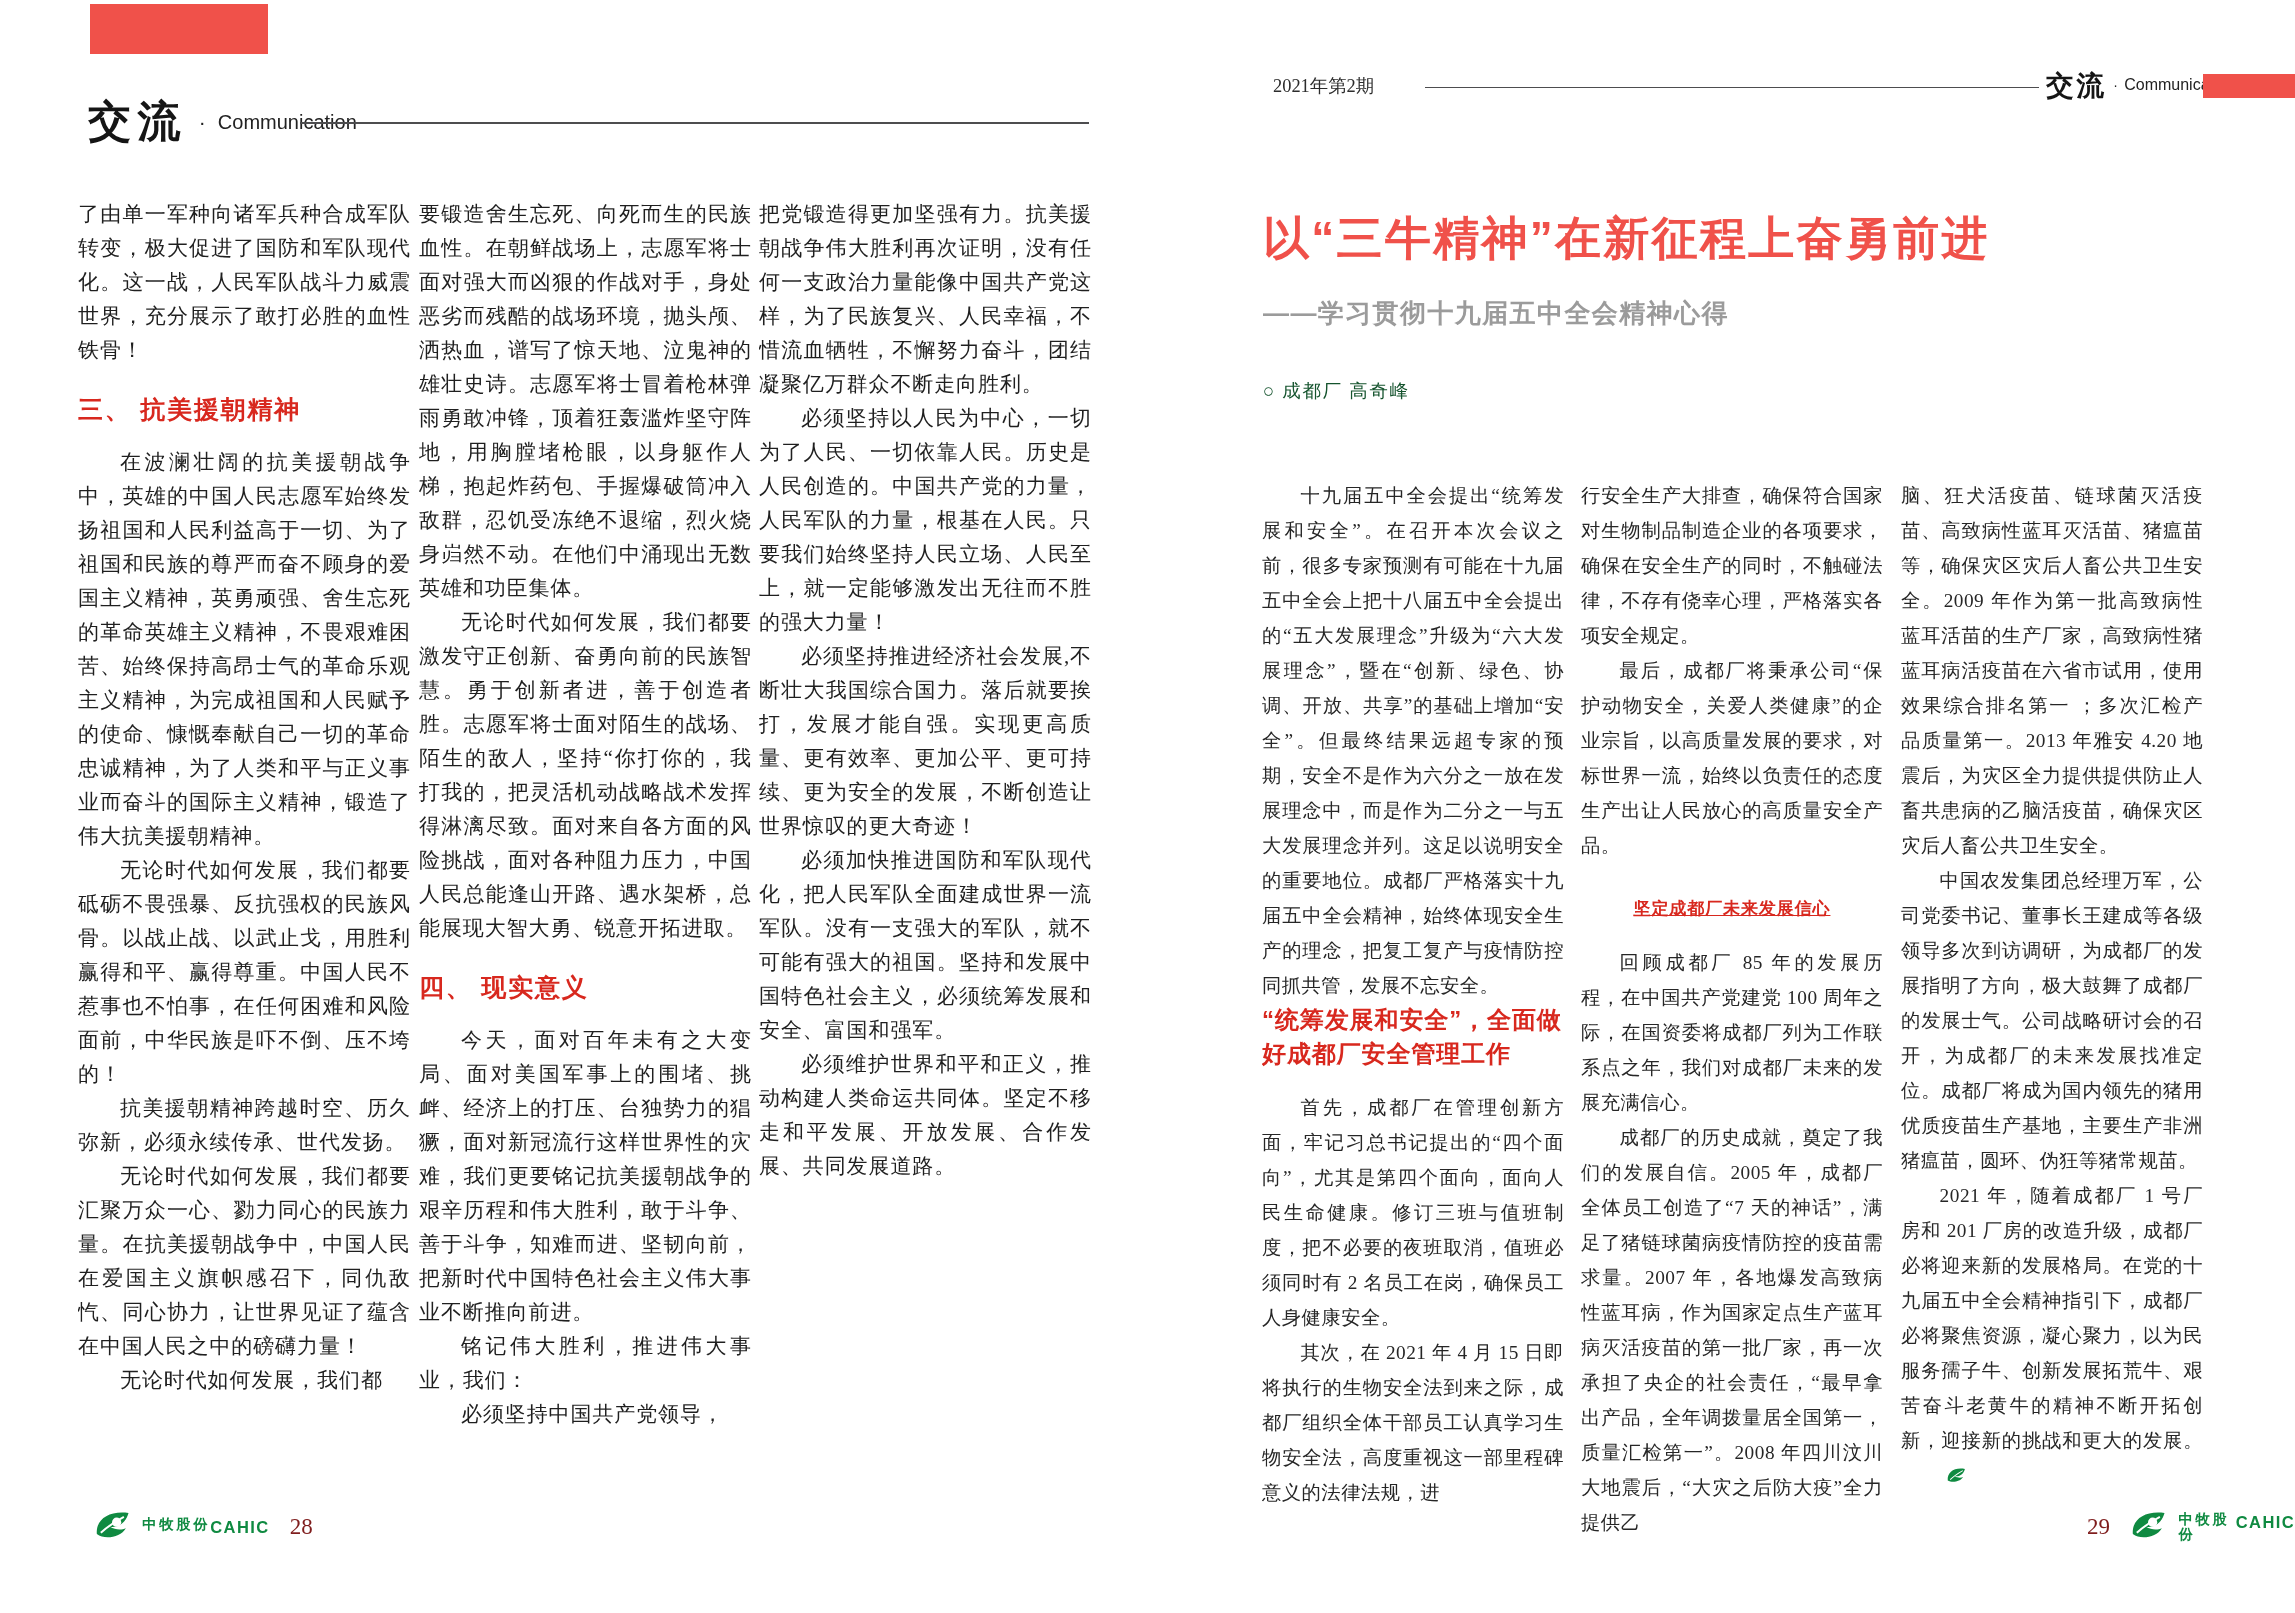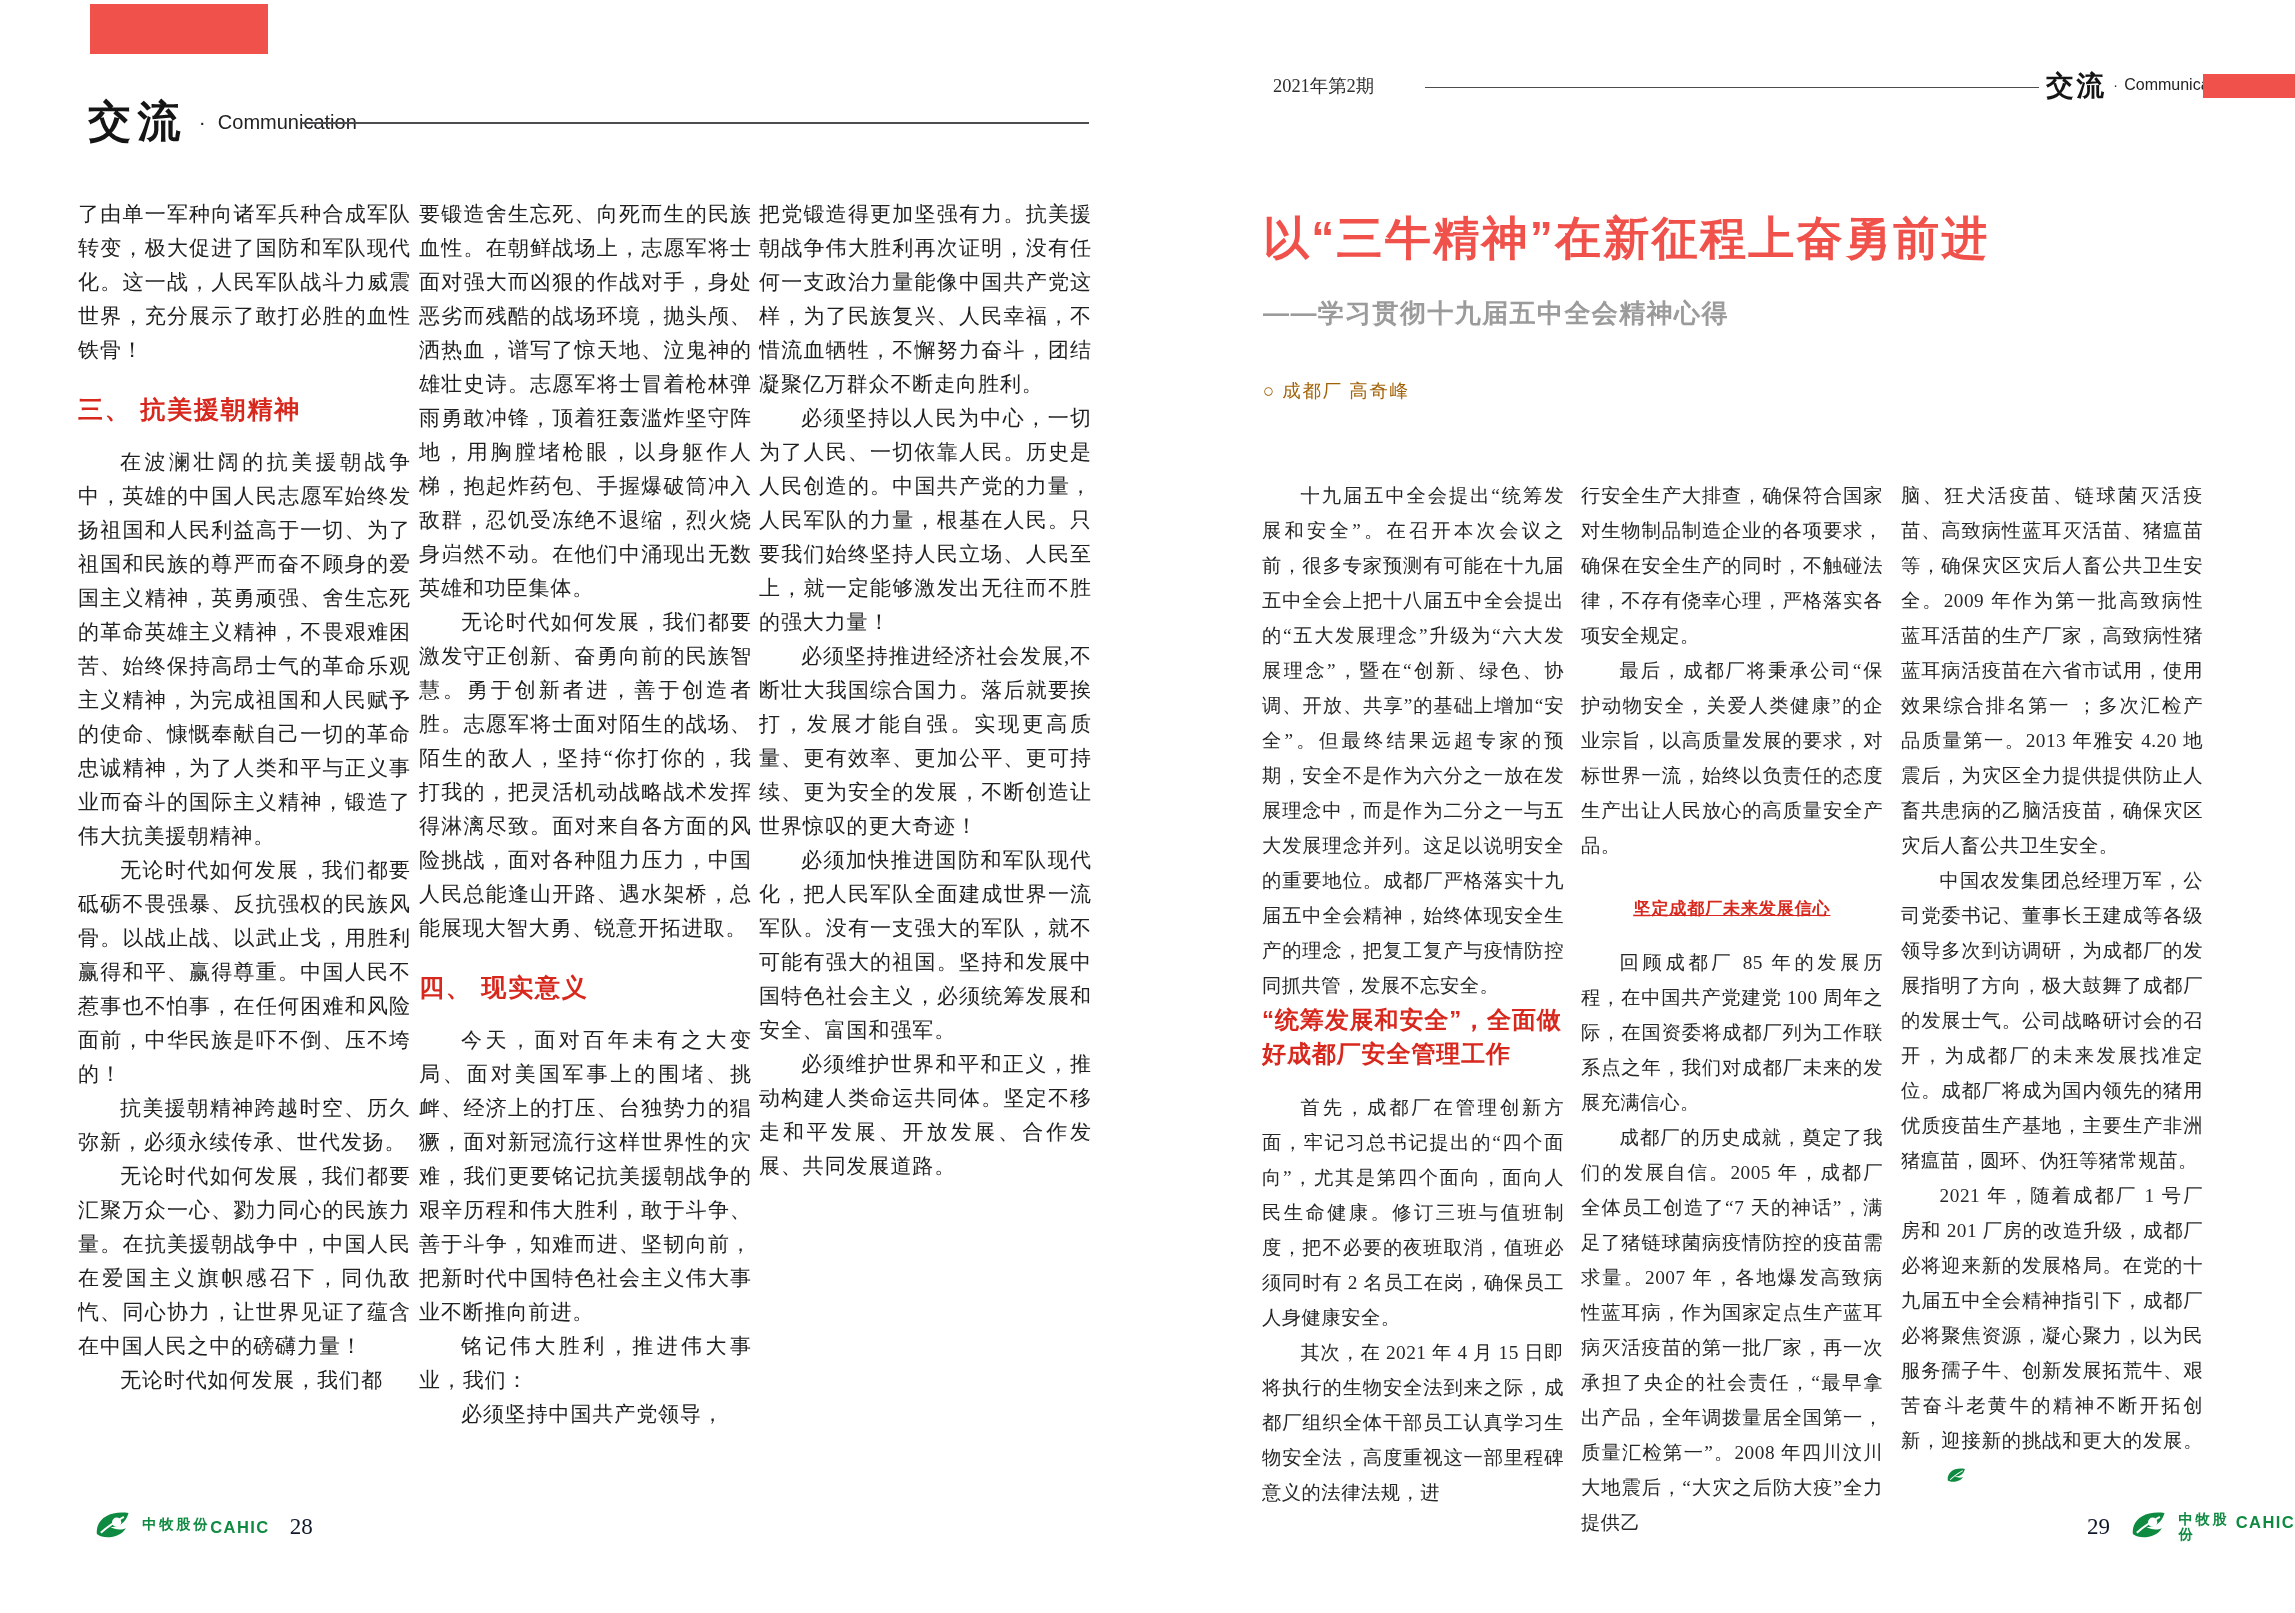--- a/index.html
+++ b/index.html
@@ -24,21 +24,21 @@
   .rp-masthead .en{font-size:16px;color:#222;}
   .rule{background:#4d4d4f;height:1.8px;}
   .lp-rule{left:300px;top:122px;width:789px;}
   .rp-rule{left:1425px;top:87px;width:614px;height:1.4px;}
   .rp-issue{left:1273px;top:73px;font-size:18.4px;color:#2c2c2c;font-family:"Liberation Serif","DejaVu Serif",serif;}
   
   .rp-title{left:1263px;top:208px;width:974px;font-size:46px;font-weight:bold;color:#f0514a;
             letter-spacing:2.3px;font-family:"Liberation Sans","DejaVu Sans",sans-serif;white-space:nowrap;}
   .rp-subtitle{left:1263px;top:296px;width:919px;font-size:26px;font-weight:600;color:#9b9b9b;
             letter-spacing:1.4px;font-family:"Liberation Sans","DejaVu Sans",sans-serif;}
-  .rp-author{left:1263px;top:378px;font-size:18.4px;color:#a16207;letter-spacing:1.8px;}
+  .rp-author{left:1263px;top:378px;font-size:18.4px;color:#14532d;letter-spacing:1.8px;}
   
   .col{overflow:hidden;text-align:justify;}
   .lp-col{top:197px;width:333px;height:1339px;font-size:21px;line-height:34px;letter-spacing:0.9px;color:#1f1f1f;}
   .lp-col1{left:78px;} .lp-col2{left:419px;} .lp-col3{left:759px;}
   .rp-col{top:478px;width:302px;font-size:19.3px;line-height:35px;letter-spacing:0.5px;color:#262626;}
   .rp-col1{left:1262px;height:1094px;}
   .rp-col2{left:1581px;height:1094px;}
   .rp-col3{left:1901px;height:1071px;}
   .para{margin:0;text-indent:2em;}
   .para.cont{text-indent:0;}
@@ -46,21 +46,21 @@
   .lp-h{font-size:25px;line-height:32px;margin:26px 0 20px 0;letter-spacing:1.8px;}
   .rp-h1{font-size:24px;line-height:34px;margin:0 0 19.3px 0;letter-spacing:0.9px;text-align:left;}
   .rp-h2{font-size:17px;line-height:30px;margin:31px 0 21px 0;letter-spacing:0.9px;text-align:center;text-decoration:underline;}
   
   .footer{display:flex;align-items:center;gap:8.3px;}
   .lp-footer{left:94px;top:1509px;}
   .rp-footer{left:2087px;top:1509px;}
   .logo-text{display:flex;flex-direction:row;line-height:1;font-family:"Liberation Sans","DejaVu Sans",sans-serif;color:#0f8a41;}
   .logo-cn{font-size:14.2px;font-weight:bold;letter-spacing:2.8px;}
   .logo-en{font-size:16.5px;font-weight:bold;letter-spacing:1.4px;margin-top:1.8px;}
-  .page-num{font-size:23px;color:#0f172a;font-family:"Liberation Serif","DejaVu Serif",serif;}
+  .page-num{font-size:23px;color:#7f1d1d;font-family:"Liberation Serif","DejaVu Serif",serif;}
   .leaf{display:inline-block;vertical-align:-2.8px;margin-left:6.4px;}
 </style>
 </head>
 <body>
 
 <div class="abs red-block lp-redblock"></div>
 
 <div class="abs masthead lp-masthead">
   <span class="cn">交流</span>
   <span class="dot">·</span>

